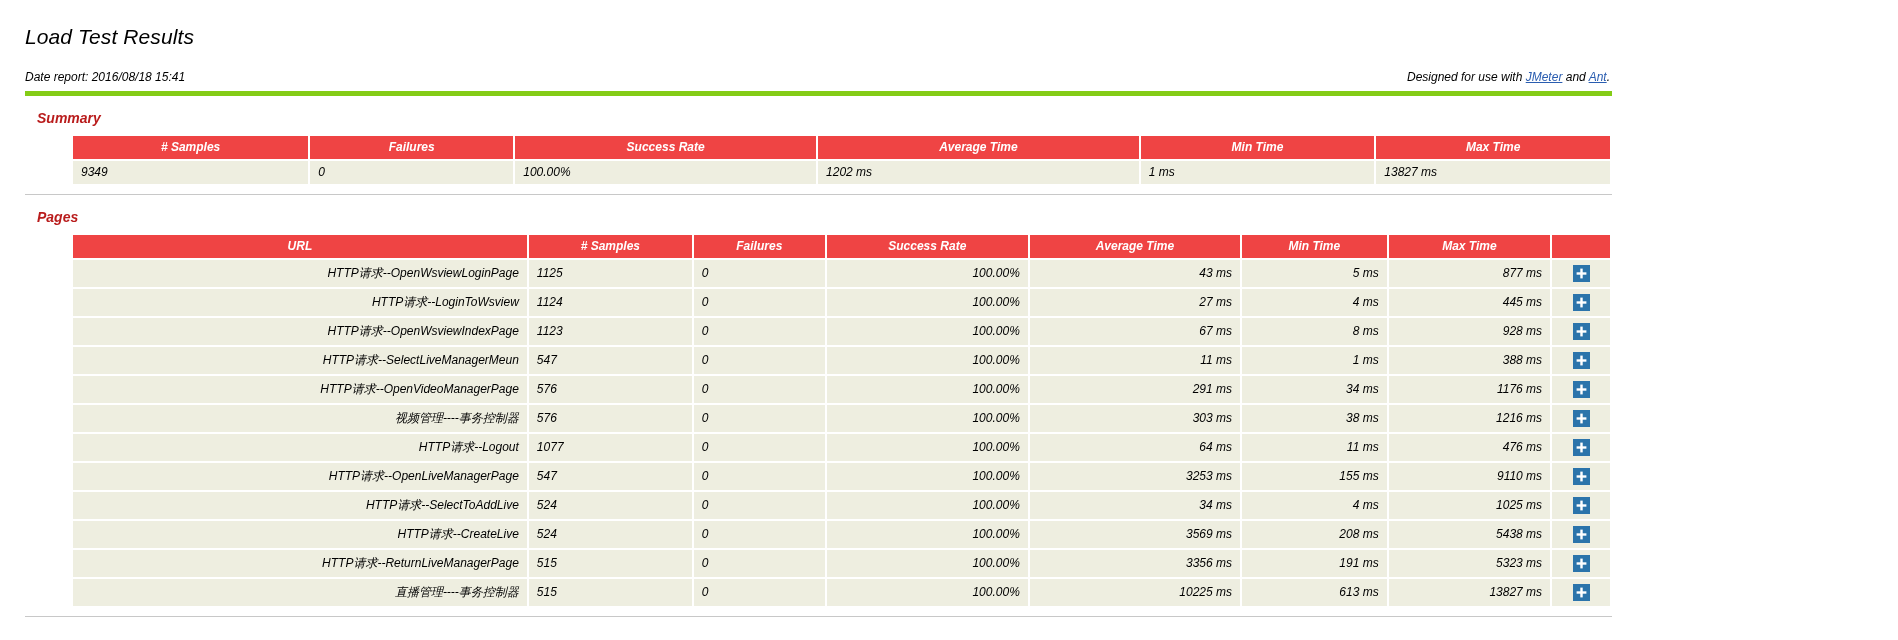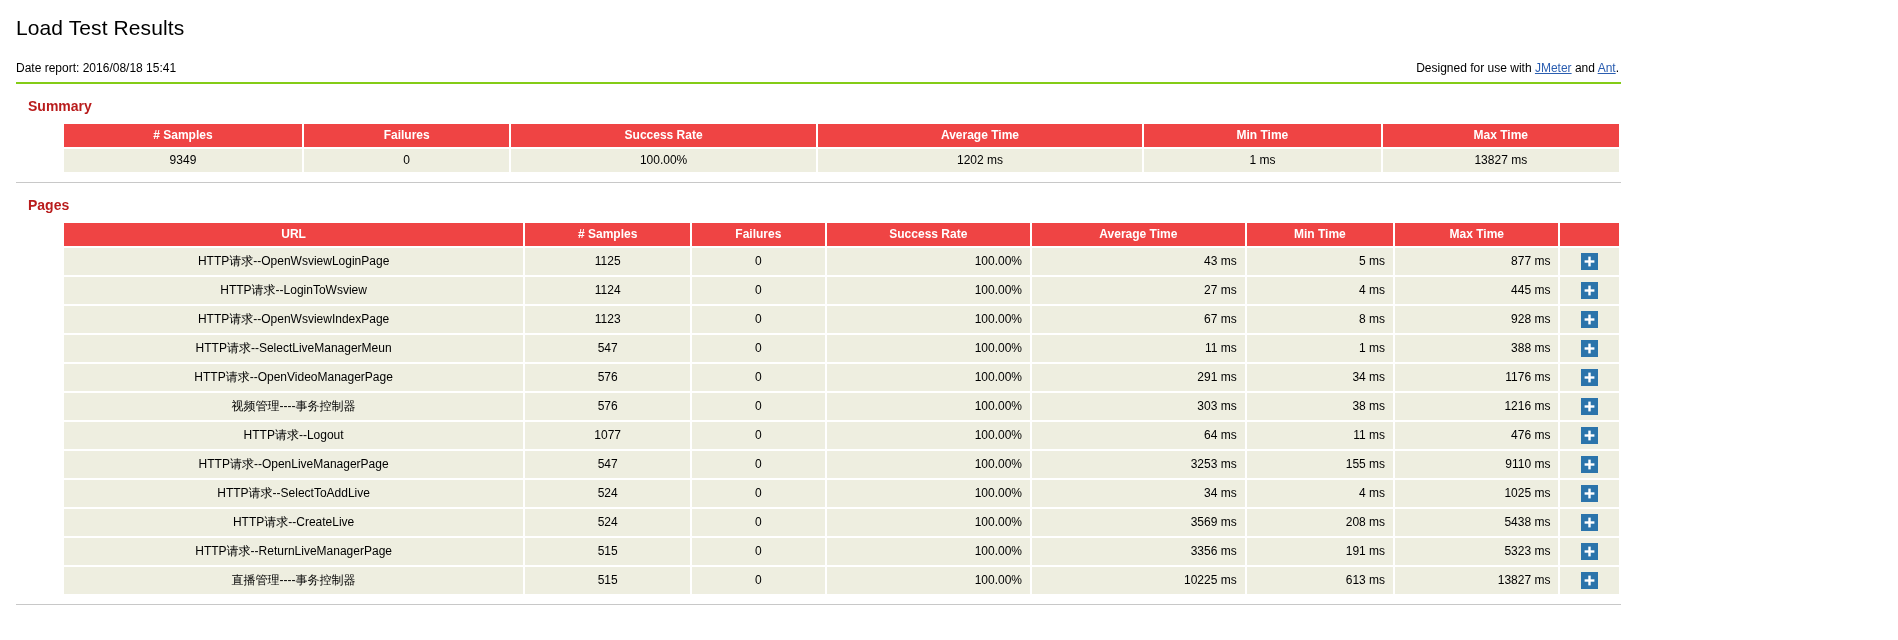--- a/index.html
+++ b/index.html
@@ -11,42 +11,43 @@
   body {
     font-family: "Liberation Sans", "DejaVu Sans", sans-serif;
     font-size: 12px;
     color: #000000;
     width: 1898px;
     height: 640px;
     overflow: hidden;
   }
   .page {
     width: 1637px;
-    padding: 0;
+    padding: 9px;
     box-sizing: border-box;
+    font-style: italic;
   }
 
   
   .report-header {
     padding: 10px 16px 0 16px;
   }
   h1.report-title {
     font-size: 21px;
     font-weight: normal;
     margin: 6px 0 6px 0;
     line-height: 1.1;
     color: #000;
     letter-spacing: 0.1px;
   }
   .header-meta-row {
     display: flex;
     align-items: flex-end;
     justify-content: space-between;
     padding-bottom: 7px;
-    border-bottom: 2px solid #84cc16;
+    border-bottom: 5px solid #84cc16;
   }
   .date-report {
     font-size: 12px;
     color: #000;
   }
   .designed-for {
     font-size: 12px;
     color: #000;
     padding-right: 2px;
     margin-top: 16px;
@@ -90,22 +91,22 @@
   table.report tbody td {
     background: #eeeee0;
     font-size: 12px;
     color: #000;
     padding: 5px 8px;
     height: 12px;
     line-height: 13px;
     white-space: nowrap;
     overflow: hidden;
   }
-  td.c-left   { text-align: center; }
-  td.c-center { text-align: center; }
+  td.c-left   { text-align: right; }
+  td.c-center { text-align: left; }
   td.c-right  { text-align: right; }
 
   .section-divider {
     border: 0;
     border-top: 1px solid #c8c8c8;
     margin: 8px 16px 0 16px;
   }
 
   
   table.summary col.c0 { width: 15.4%; }

